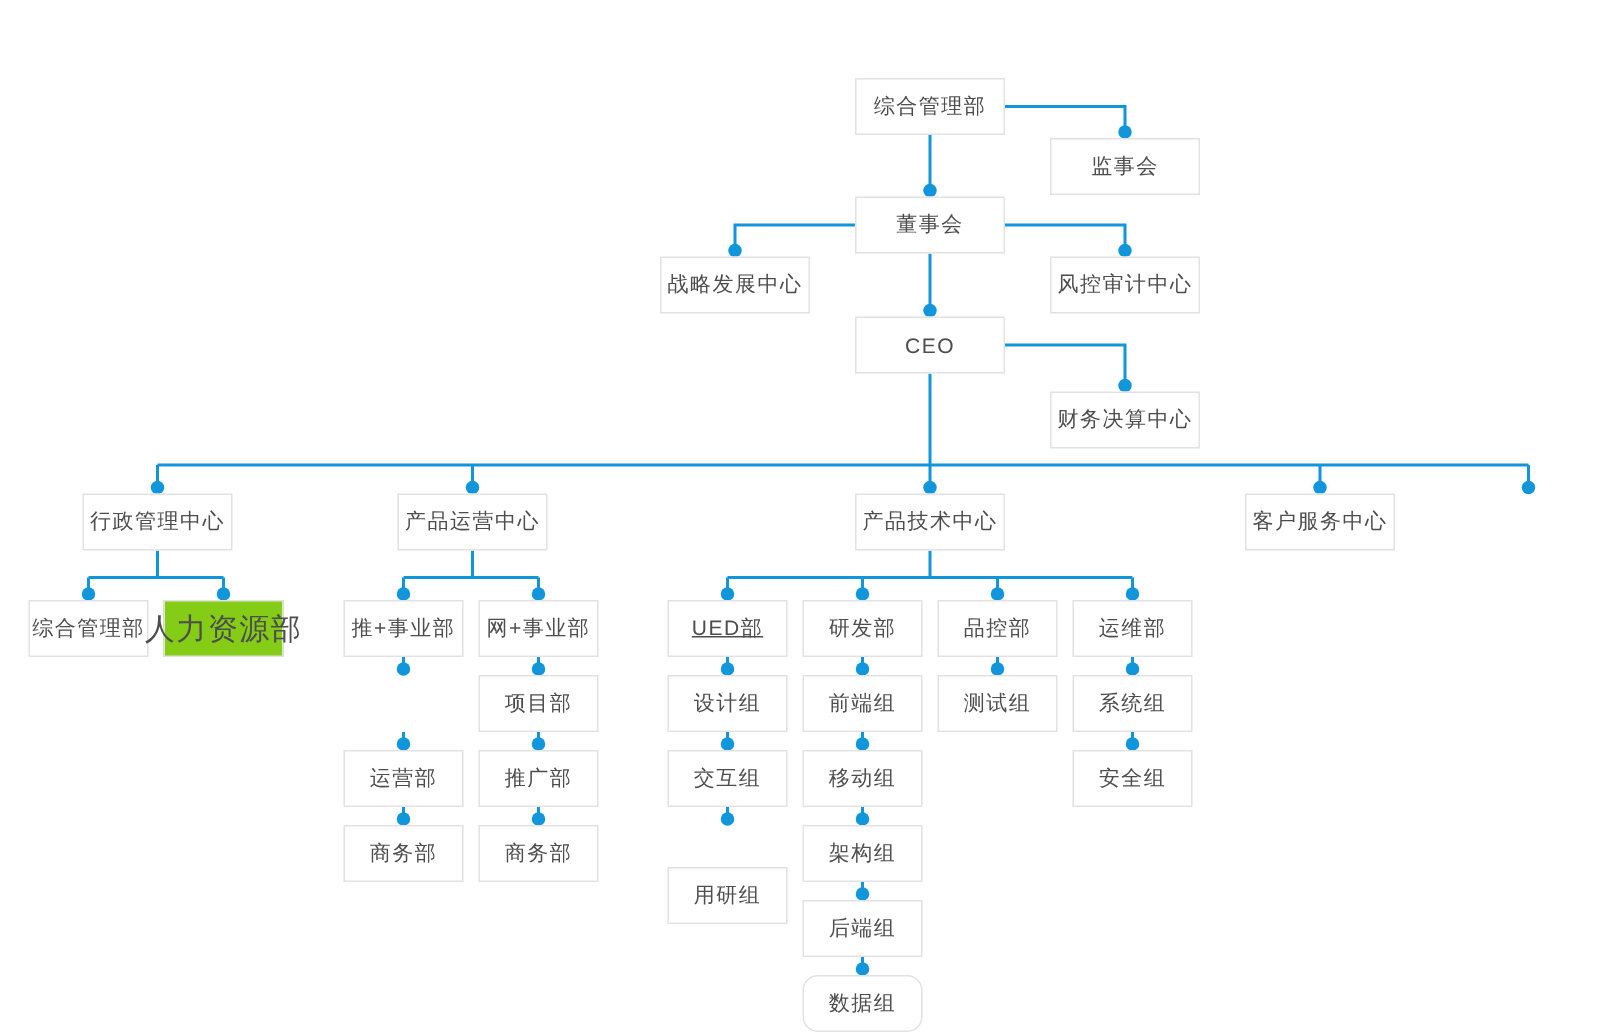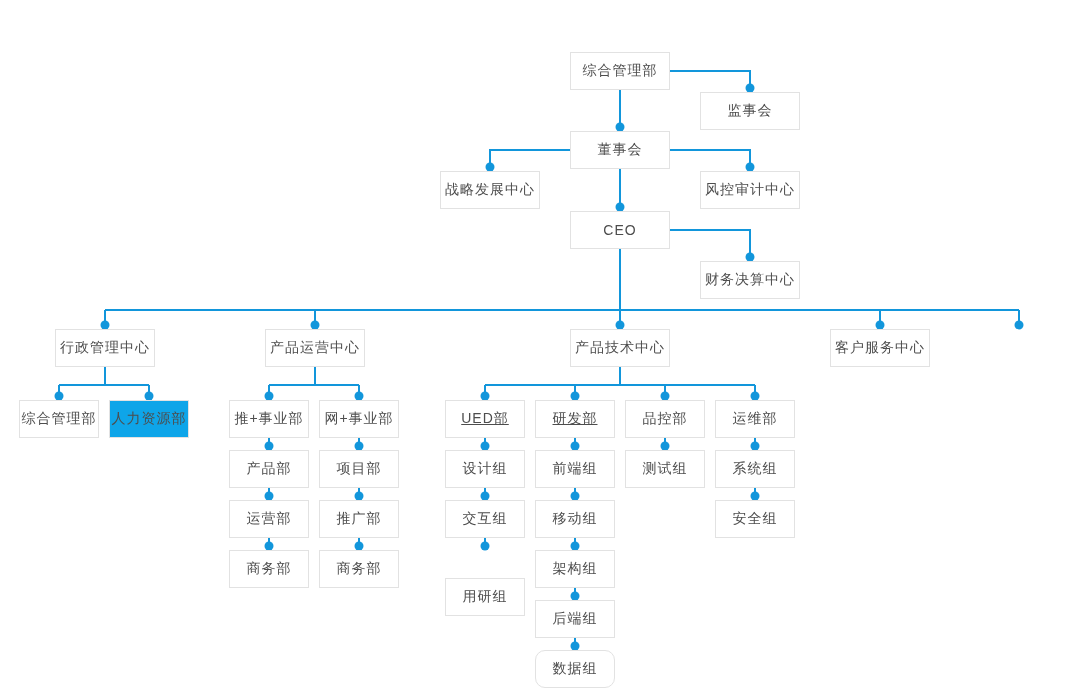--- a/index.html
+++ b/index.html
@@ -128,34 +128,33 @@
     <div class="node" style="left: 570px; top: 131px; width: 100px; height: 38px; border-color: rgb(226, 226, 226); background: rgb(255, 255, 255); color: rgb(77, 77, 77); font-size: 14px;">董事会</div>
     <div class="node" style="left: 440px; top: 171px; width: 100px; height: 38px; border-color: rgb(226, 226, 226); background: rgb(255, 255, 255); color: rgb(77, 77, 77); font-size: 14px;">战略发展中心</div>
     <div class="node" style="left: 700px; top: 171px; width: 100px; height: 38px; border-color: rgb(226, 226, 226); background: rgb(255, 255, 255); color: rgb(77, 77, 77); font-size: 14px;">风控审计中心</div>
     <div class="node" style="left: 570px; top: 211px; width: 100px; height: 38px; border-color: rgb(226, 226, 226); background: rgb(255, 255, 255); color: rgb(77, 77, 77); font-size: 14px;">CEO</div>
     <div class="node" style="left: 700px; top: 261px; width: 100px; height: 38px; border-color: rgb(226, 226, 226); background: rgb(255, 255, 255); color: rgb(77, 77, 77); font-size: 14px;">财务决算中心</div>
     <div class="node" style="left: 55px; top: 329px; width: 100px; height: 38px; border-color: rgb(226, 226, 226); background: rgb(255, 255, 255); color: rgb(77, 77, 77); font-size: 14px;">行政管理中心</div>
     <div class="node" style="left: 265px; top: 329px; width: 100px; height: 38px; border-color: rgb(226, 226, 226); background: rgb(255, 255, 255); color: rgb(77, 77, 77); font-size: 14px;">产品运营中心</div>
     <div class="node" style="left: 570px; top: 329px; width: 100px; height: 38px; border-color: rgb(226, 226, 226); background: rgb(255, 255, 255); color: rgb(77, 77, 77); font-size: 14px;">产品技术中心</div>
     <div class="node" style="left: 830px; top: 329px; width: 100px; height: 38px; border-color: rgb(226, 226, 226); background: rgb(255, 255, 255); color: rgb(77, 77, 77); font-size: 14px;">客户服务中心</div>
     <div class="node" style="left: 19px; top: 400px; width: 80px; height: 38px; border-color: rgb(226, 226, 226); background: rgb(255, 255, 255); color: rgb(77, 77, 77); font-size: 14px;">综合管理部</div>
-    <div class="node" style="left: 109px; top: 400px; width: 80px; height: 38px; border-color: rgb(226, 226, 226); background: #0ea5e9; color: rgb(77, 77, 77); font-size: 14px;">人力资源部</div>
+    <div class="node" style="left: 109px; top: 400px; width: 80px; height: 38px; border-color: rgb(226, 226, 226); background: #84cc16; color: rgb(77, 77, 77); font-size: 20px;">人力资源部</div>
     <div class="node" style="left: 229px; top: 400px; width: 80px; height: 38px; border-color: rgb(226, 226, 226); background: rgb(255, 255, 255); color: rgb(77, 77, 77); font-size: 14px;">推+事业部</div>
-    <div class="node" style="left: 229px; top: 450px; width: 80px; height: 38px; border-color: rgb(226, 226, 226); background: rgb(255, 255, 255); color: rgb(77, 77, 77); font-size: 14px;">产品部</div>
     <div class="node" style="left: 229px; top: 500px; width: 80px; height: 38px; border-color: rgb(226, 226, 226); background: rgb(255, 255, 255); color: rgb(77, 77, 77); font-size: 14px;">运营部</div>
     <div class="node" style="left: 229px; top: 550px; width: 80px; height: 38px; border-color: rgb(226, 226, 226); background: rgb(255, 255, 255); color: rgb(77, 77, 77); font-size: 14px;">商务部</div>
     <div class="node" style="left: 319px; top: 400px; width: 80px; height: 38px; border-color: rgb(226, 226, 226); background: rgb(255, 255, 255); color: rgb(77, 77, 77); font-size: 14px;">网+事业部</div>
     <div class="node" style="left: 319px; top: 450px; width: 80px; height: 38px; border-color: rgb(226, 226, 226); background: rgb(255, 255, 255); color: rgb(77, 77, 77); font-size: 14px;">项目部</div>
     <div class="node" style="left: 319px; top: 500px; width: 80px; height: 38px; border-color: rgb(226, 226, 226); background: rgb(255, 255, 255); color: rgb(77, 77, 77); font-size: 14px;">推广部</div>
     <div class="node" style="left: 319px; top: 550px; width: 80px; height: 38px; border-color: rgb(226, 226, 226); background: rgb(255, 255, 255); color: rgb(77, 77, 77); font-size: 14px;">商务部</div>
     <div class="node" style="left: 445px; top: 400px; width: 80px; height: 38px; border-color: rgb(226, 226, 226); background: rgb(255, 255, 255); color: rgb(77, 77, 77); font-size: 14px; text-decoration: underline;">UED部</div>
     <div class="node" style="left: 445px; top: 450px; width: 80px; height: 38px; border-color: rgb(226, 226, 226); background: rgb(255, 255, 255); color: rgb(77, 77, 77); font-size: 14px;">设计组</div>
     <div class="node" style="left: 445px; top: 500px; width: 80px; height: 38px; border-color: rgb(226, 226, 226); background: rgb(255, 255, 255); color: rgb(77, 77, 77); font-size: 14px;">交互组</div>
     <div class="node" style="left: 445px; top: 550px; width: 80px; height: 38px; border-color: rgb(226, 226, 226); background: rgb(255, 255, 255); color: rgb(77, 77, 77); font-size: 14px; margin-top: 28px;">用研组</div>
-    <div class="node" style="left: 535px; top: 400px; width: 80px; height: 38px; border-color: rgb(226, 226, 226); background: rgb(255, 255, 255); color: rgb(77, 77, 77); font-size: 14px; text-decoration: underline;">研发部</div>
+    <div class="node" style="left: 535px; top: 400px; width: 80px; height: 38px; border-color: rgb(226, 226, 226); background: rgb(255, 255, 255); color: rgb(77, 77, 77); font-size: 14px;">研发部</div>
     <div class="node" style="left: 535px; top: 450px; width: 80px; height: 38px; border-color: rgb(226, 226, 226); background: rgb(255, 255, 255); color: rgb(77, 77, 77); font-size: 14px;">前端组</div>
     <div class="node" style="left: 535px; top: 500px; width: 80px; height: 38px; border-color: rgb(226, 226, 226); background: rgb(255, 255, 255); color: rgb(77, 77, 77); font-size: 14px;">移动组</div>
     <div class="node" style="left: 535px; top: 550px; width: 80px; height: 38px; border-color: rgb(226, 226, 226); background: rgb(255, 255, 255); color: rgb(77, 77, 77); font-size: 14px;">架构组</div>
     <div class="node" style="left: 535px; top: 600px; width: 80px; height: 38px; border-color: rgb(226, 226, 226); background: rgb(255, 255, 255); color: rgb(77, 77, 77); font-size: 14px;">后端组</div>
     <div class="node" style="left: 535px; top: 650px; width: 80px; height: 38px; border-color: rgb(226, 226, 226); background: rgb(255, 255, 255); color: rgb(77, 77, 77); font-size: 14px; border-radius: 10px;">数据组</div>
     <div class="node" style="left: 625px; top: 400px; width: 80px; height: 38px; border-color: rgb(226, 226, 226); background: rgb(255, 255, 255); color: rgb(77, 77, 77); font-size: 14px;">品控部</div>
     <div class="node" style="left: 625px; top: 450px; width: 80px; height: 38px; border-color: rgb(226, 226, 226); background: rgb(255, 255, 255); color: rgb(77, 77, 77); font-size: 14px;">测试组</div>
     <div class="node" style="left: 715px; top: 400px; width: 80px; height: 38px; border-color: rgb(226, 226, 226); background: rgb(255, 255, 255); color: rgb(77, 77, 77); font-size: 14px;">运维部</div>
     <div class="node" style="left: 715px; top: 450px; width: 80px; height: 38px; border-color: rgb(226, 226, 226); background: rgb(255, 255, 255); color: rgb(77, 77, 77); font-size: 14px;">系统组</div>
     <div class="node" style="left: 715px; top: 500px; width: 80px; height: 38px; border-color: rgb(226, 226, 226); background: rgb(255, 255, 255); color: rgb(77, 77, 77); font-size: 14px;">安全组</div>

